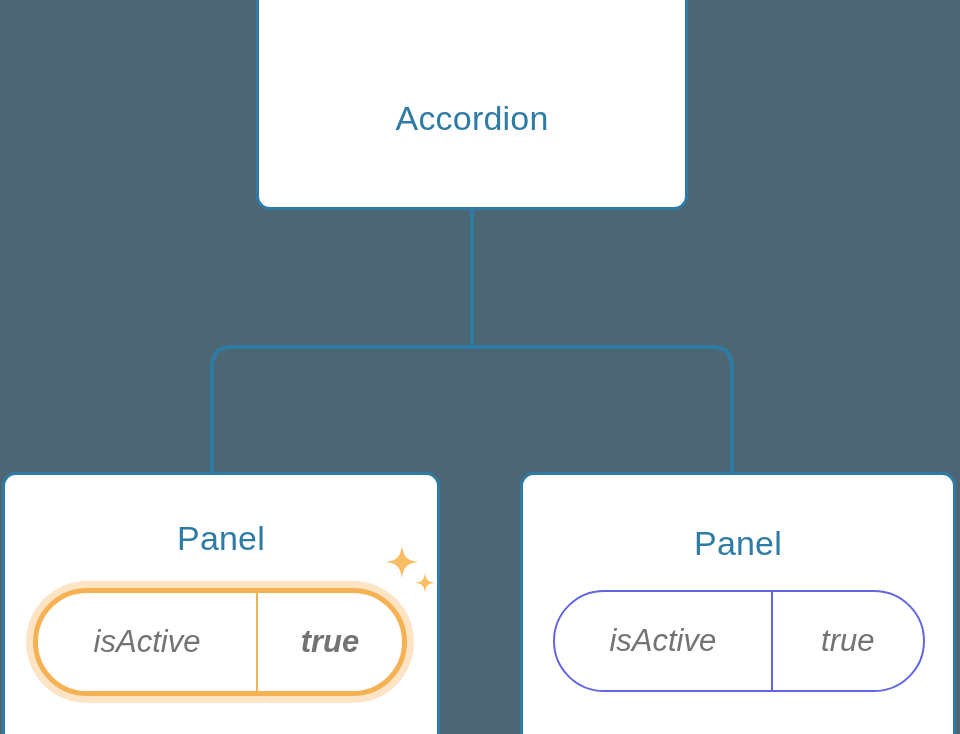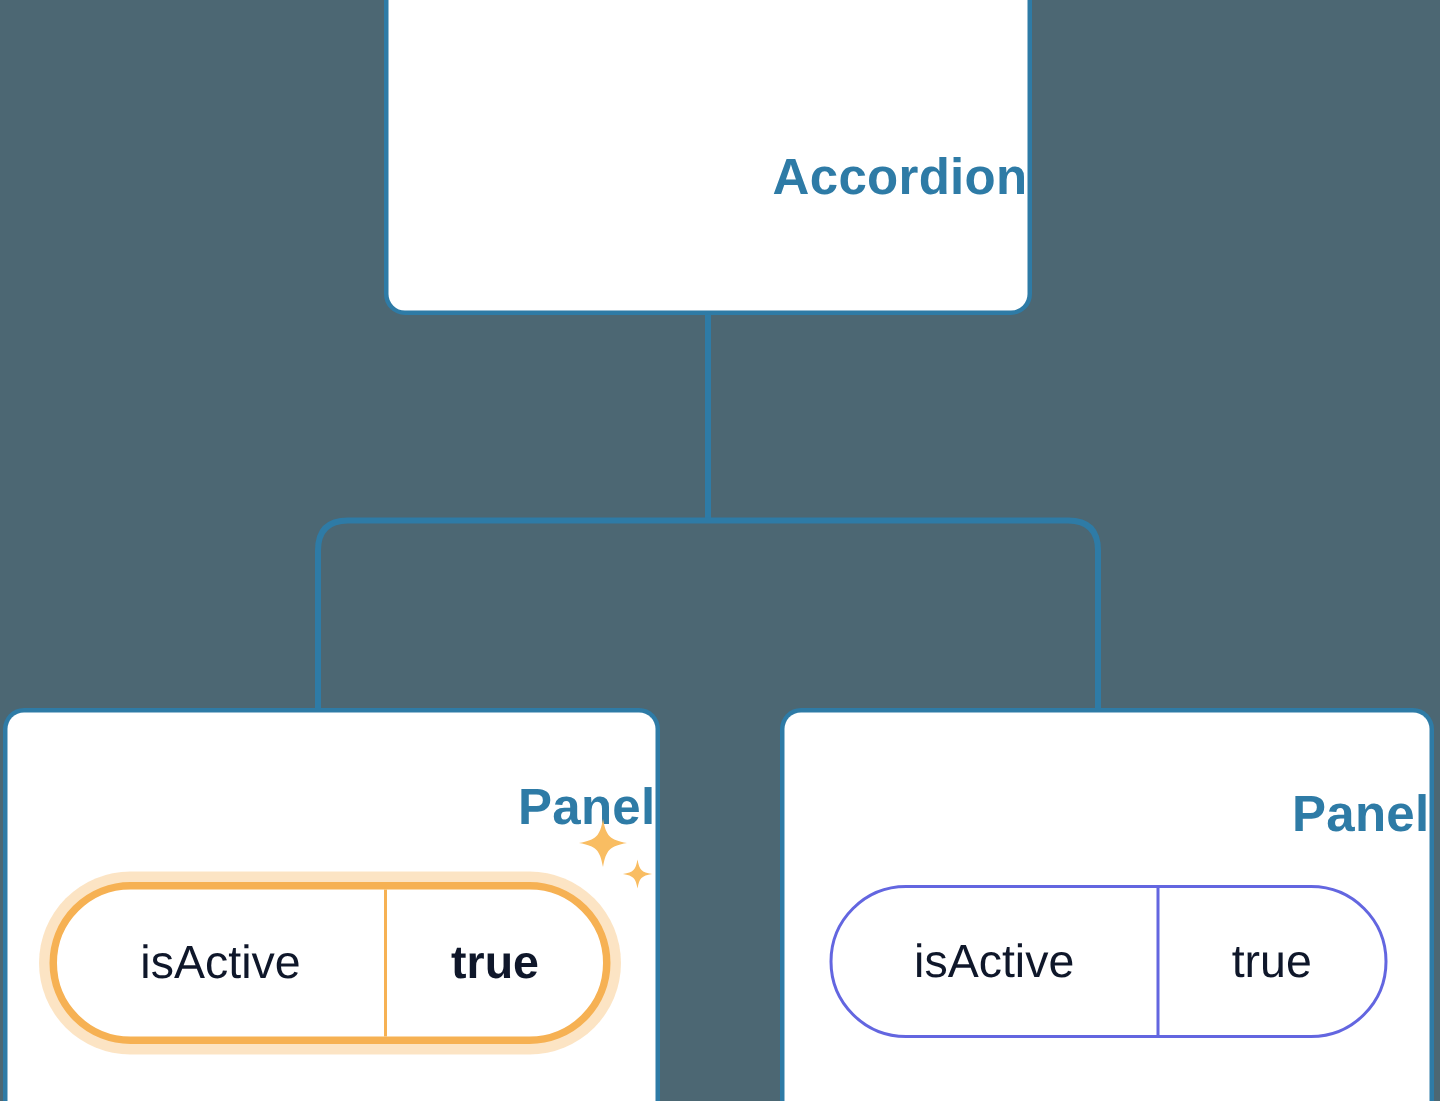--- a/index.html
+++ b/index.html
@@ -35,22 +35,22 @@
     position: absolute;
     background: #ffffff;
     border: 3px solid #2e7ba6;
     border-radius: 14px;
     box-sizing: border-box;
   }
 
   .node-title {
     color: #2e7ba6;
     font-size: 34px;
-    font-weight: 700;
-    text-align: right;
+    font-weight: 400;
+    text-align: center;
     letter-spacing: 0.2px;
     line-height: 1;
     white-space: nowrap;
   }
 
   
   #node-root {
     left: 256px;
     top: -24px;
     width: 432px;
@@ -101,22 +101,23 @@
     display: flex;
     align-items: stretch;
     box-sizing: border-box;
     background: #ffffff;
   }
   .prop-key, .prop-val {
     display: flex;
     align-items: center;
     justify-content: center;
     box-sizing: border-box;
-    color: #0f172a;
+    color: #737373;
     white-space: nowrap;
+    font-style: italic;
   }
 
   
   .prop-pill.plain {
     border: 2px solid #6366e0;
     border-radius: 999px;
   }
   .prop-pill.plain .prop-val {
     border-left: 2px solid #6366e0;
   }

